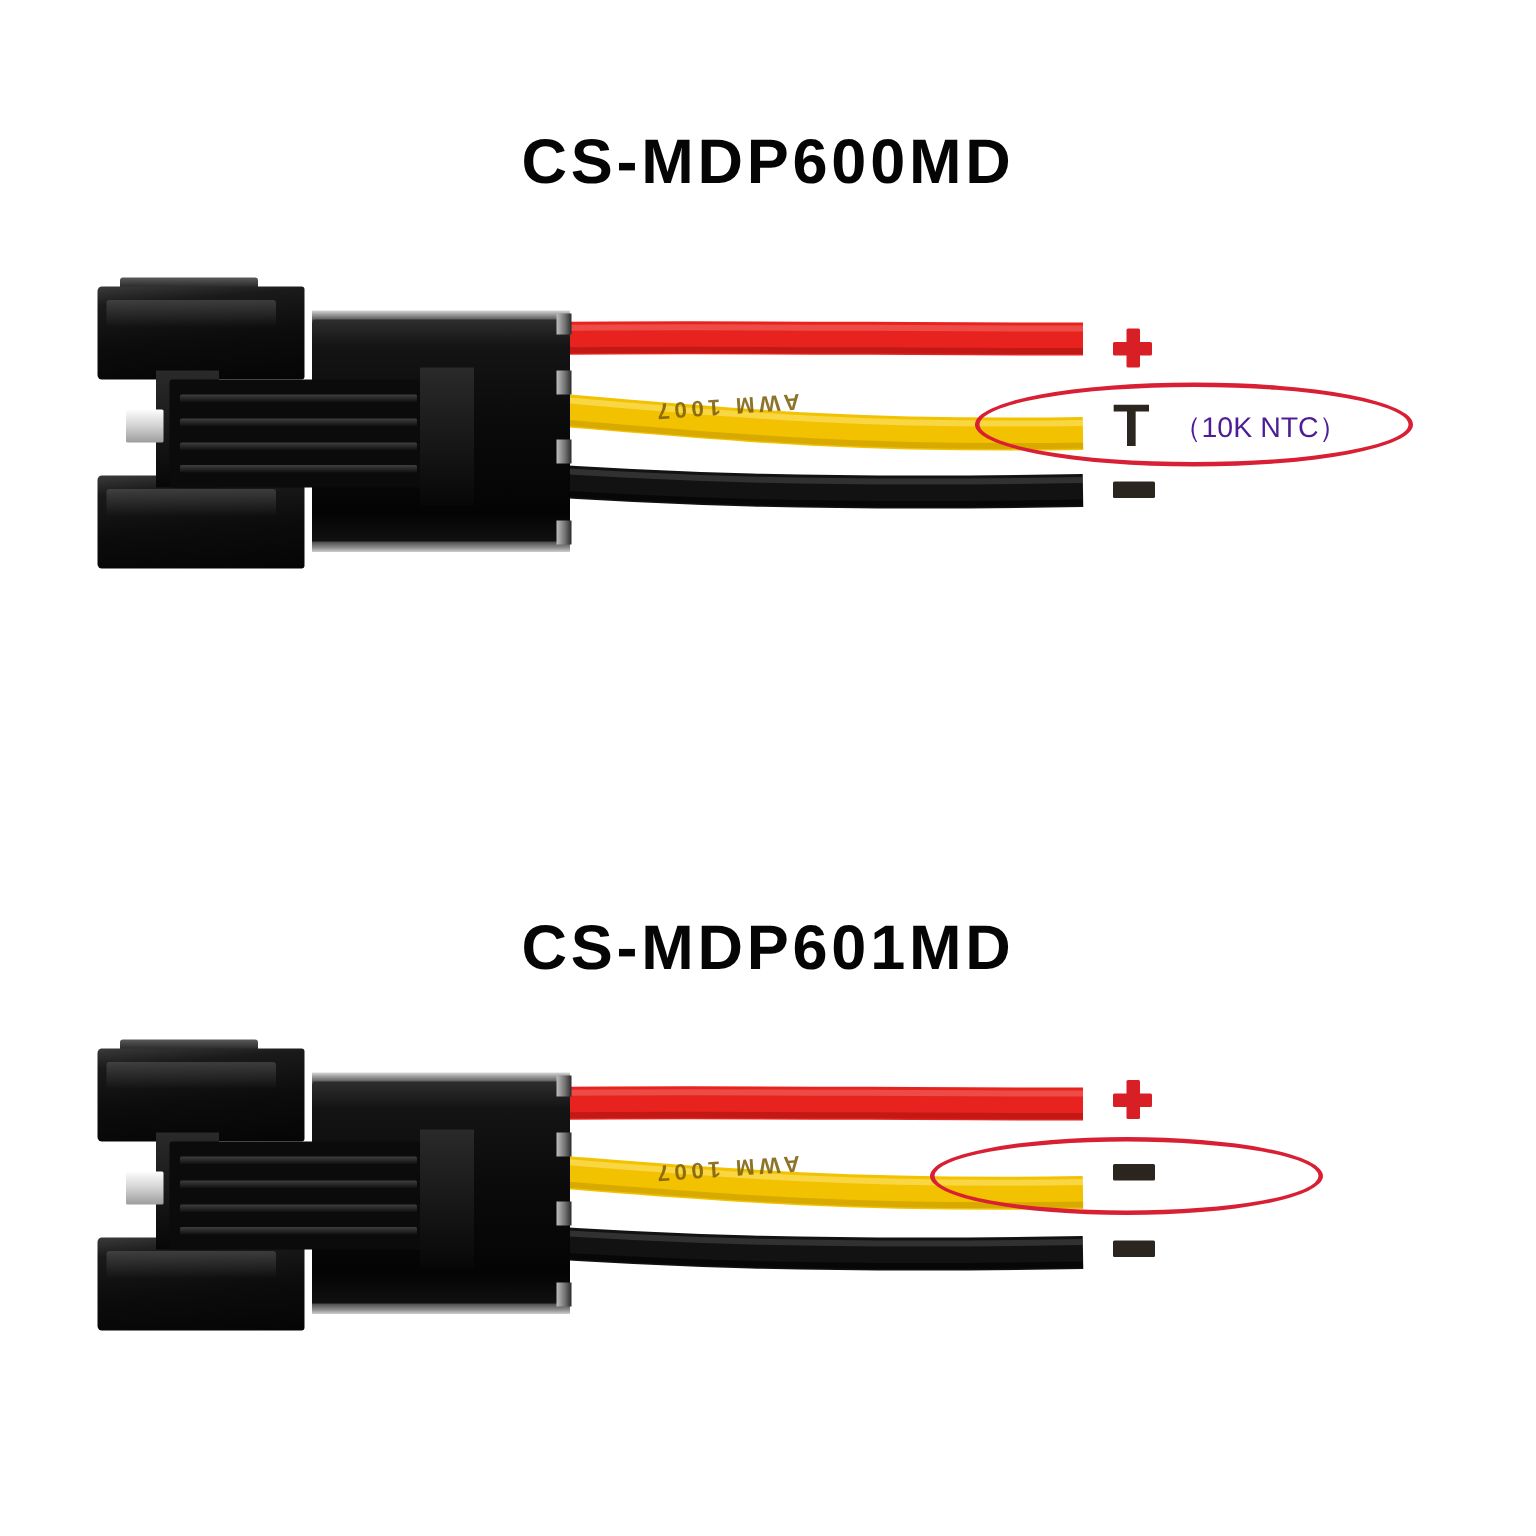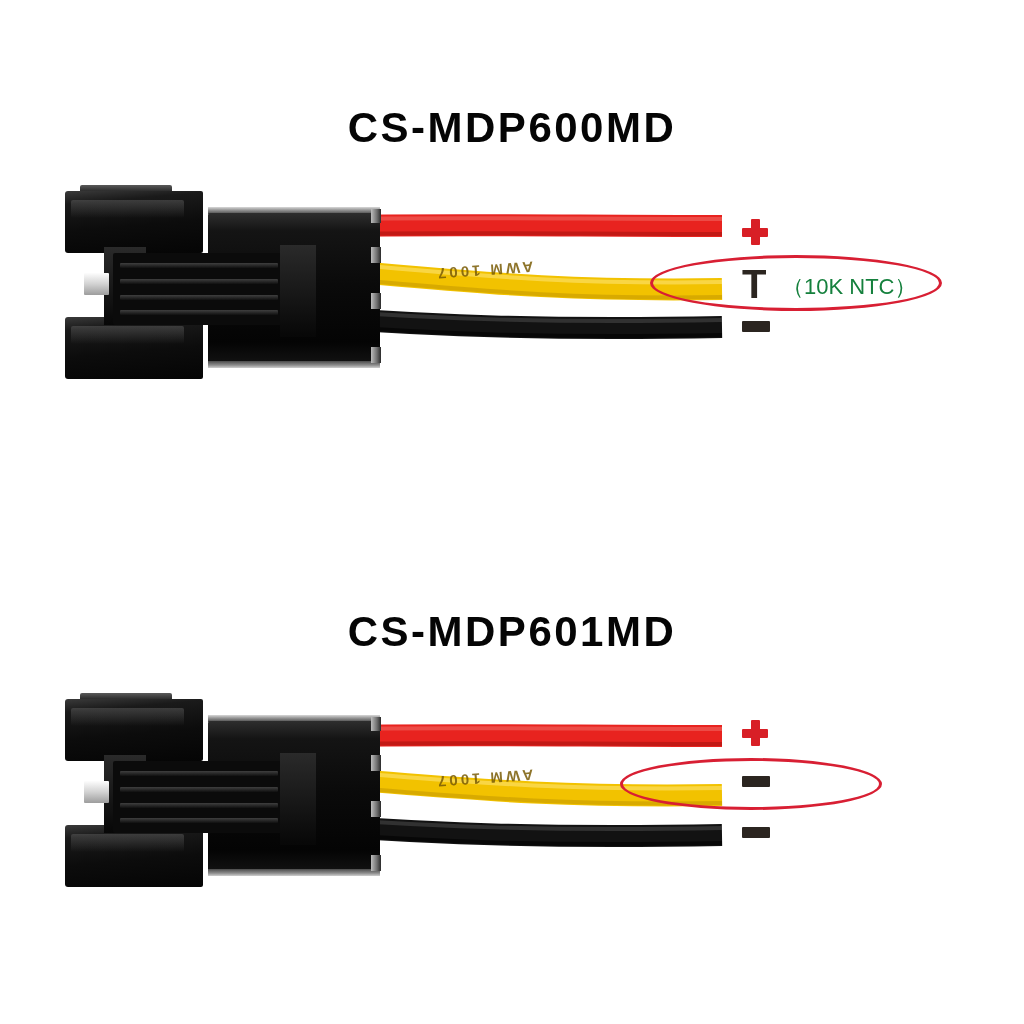--- a/index.html
+++ b/index.html
@@ -130,22 +130,22 @@
     font-family:"Liberation Sans", sans-serif;
   }
   .minus{
     position:absolute;
     width:28px;height:11px;
     background:#2b2520;
     border-radius:1px;
   }
   .ntc-label{
     position:absolute;
-    font-size:22px;
-    color:#15803d;
+    font-size:19px;
+    color:#4c1d95;
     font-family:"Liberation Sans", sans-serif;
     white-space:nowrap;
     letter-spacing:0px;
   }
 
   
   .ellipse{
     position:absolute;
     border:3px solid #d81f33;
     border-radius:50%;
@@ -153,21 +153,21 @@
     box-sizing:border-box;
   }
 </style>
 </head>
 <body>
 
 <div class="page">
 
   <div class="diagram" style="top:0;height:512px;">
 
-    <div class="diagram-title" style="top:104px;">CS-MDP600MD</div>
+    <div class="diagram-title" style="top:84px;">CS-MDP600MD</div>
 
     <div class="wire" style="left:330px;top:200px;width:400px;height:60px;">
       <svg width="400" height="60" viewBox="0 0 400 60">
         <path d="M0 26 C 120 24, 250 26, 392 26" stroke="#e8231f" stroke-width="22" fill="none" stroke-linecap="butt"></path>
         <path d="M0 19 C 120 17, 250 19, 392 19" stroke="#f06e66" stroke-width="4" fill="none" opacity=".55"></path>
         <path d="M0 34 C 120 32, 250 34, 392 34" stroke="#9c0f0c" stroke-width="4" fill="none" opacity=".5"></path>
       </svg>
     </div>
 
     <div class="wire" style="left:330px;top:248px;width:400px;height:70px;">

